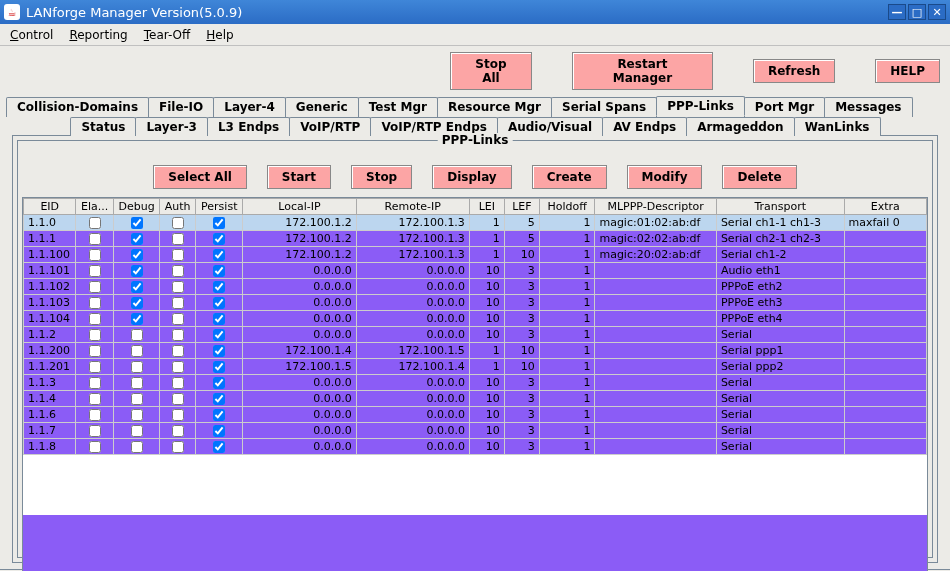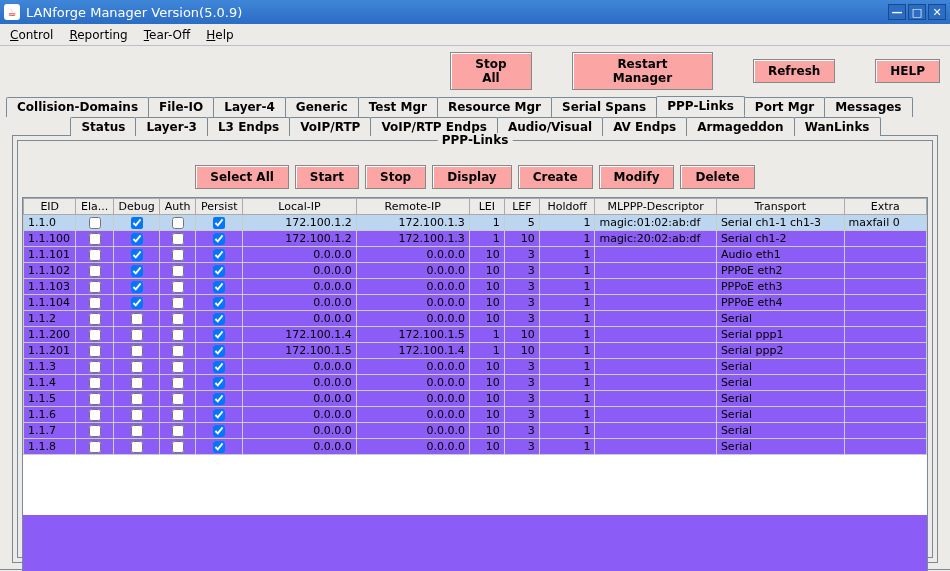--- a/index.html
+++ b/index.html
@@ -131,21 +131,21 @@
     left: 50%;
     transform: translateX(-50%);
     background: #ecebe7;
     padding: 0 4px;
     font-weight: bold;
     font-size: 12px;
   }
   .action-row {
     display: flex;
     justify-content: center;
-    gap: 6px;
+    gap: 20px;
     padding: 6px 0 8px 0;
   }
   
   .table-wrap {
     border: 1px solid #7a8a99;
     height: 444px;
     overflow: hidden;
     background: #8b5cf6;
   }
   table {
@@ -311,36 +311,59 @@
                 <td class="num">172.100.1.2</td>
                 <td class="num">172.100.1.3</td>
                 <td class="num">1</td>
                 <td class="num">5</td>
                 <td class="num">1</td>
                 <td>magic:01:02:ab:df</td>
                 <td>Serial ch1-1 ch1-3</td>
                 <td>maxfail 0</td>
               </tr>
               <tr>
-                <td>1.1.100</td>
+                <td>1.1.1</td>
                 <td class="chk">
                   <input type="checkbox" style="">
                 </td>
                 <td class="chk">
                   <input type="checkbox" checked="" style="">
                 </td>
                 <td class="chk">
                   <input type="checkbox" style="">
                 </td>
                 <td class="chk">
                   <input type="checkbox" checked="" style="">
                 </td>
                 <td class="num">172.100.1.2</td>
                 <td class="num">172.100.1.3</td>
                 <td class="num">1</td>
+                <td class="num">5</td>
+                <td class="num">1</td>
+                <td>magic:02:02:ab:df</td>
+                <td>Serial ch2-1 ch2-3</td>
+                <td></td>
+              </tr>
+              <tr>
+                <td>1.1.100</td>
+                <td class="chk">
+                  <input type="checkbox" style="">
+                </td>
+                <td class="chk">
+                  <input type="checkbox" checked="" style="">
+                </td>
+                <td class="chk">
+                  <input type="checkbox" style="">
+                </td>
+                <td class="chk">
+                  <input type="checkbox" checked="" style="">
+                </td>
+                <td class="num">172.100.1.2</td>
+                <td class="num">172.100.1.3</td>
+                <td class="num">1</td>
                 <td class="num">10</td>
                 <td class="num">1</td>
                 <td>magic:20:02:ab:df</td>
                 <td>Serial ch1-2</td>
                 <td></td>
               </tr>
               <tr>
                 <td>1.1.101</td>
                 <td class="chk">
                   <input type="checkbox" style="">
@@ -519,43 +542,20 @@
                 <td class="num">0.0.0.0</td>
                 <td class="num">10</td>
                 <td class="num">3</td>
                 <td class="num">1</td>
                 <td></td>
                 <td>Serial</td>
                 <td></td>
               </tr>
               <tr>
                 <td>1.1.4</td>
-                <td class="chk">
-                  <input type="checkbox" style="">
-                </td>
-                <td class="chk">
-                  <input type="checkbox" style="">
-                </td>
-                <td class="chk">
-                  <input type="checkbox" style="">
-                </td>
-                <td class="chk">
-                  <input type="checkbox" checked="" style="">
-                </td>
-                <td class="num">0.0.0.0</td>
-                <td class="num">0.0.0.0</td>
-                <td class="num">10</td>
-                <td class="num">3</td>
-                <td class="num">1</td>
-                <td></td>
-                <td>Serial</td>
-                <td></td>
-              </tr>
-              <tr>
-                <td>1.1.5</td>
                 <td class="chk">
                   <input type="checkbox" style="">
                 </td>
                 <td class="chk">
                   <input type="checkbox" style="">
                 </td>
                 <td class="chk">
                   <input type="checkbox" style="">
                 </td>
                 <td class="chk">

